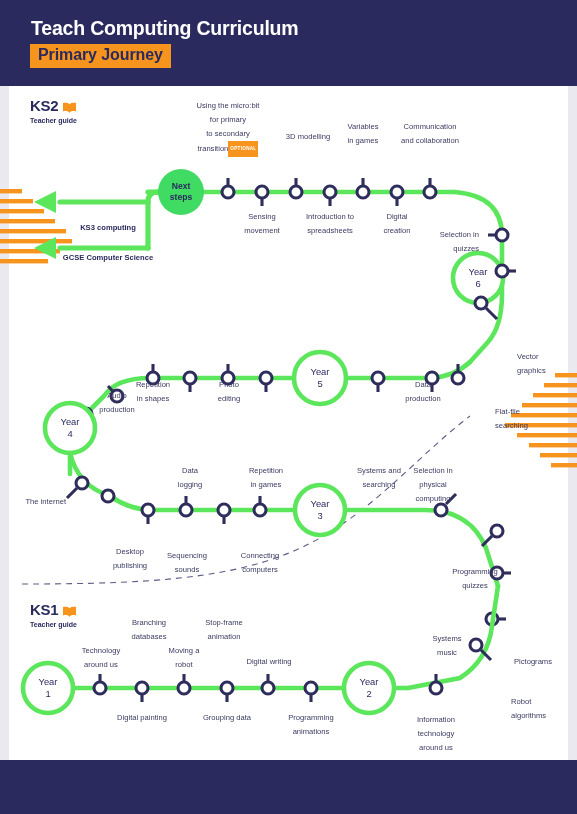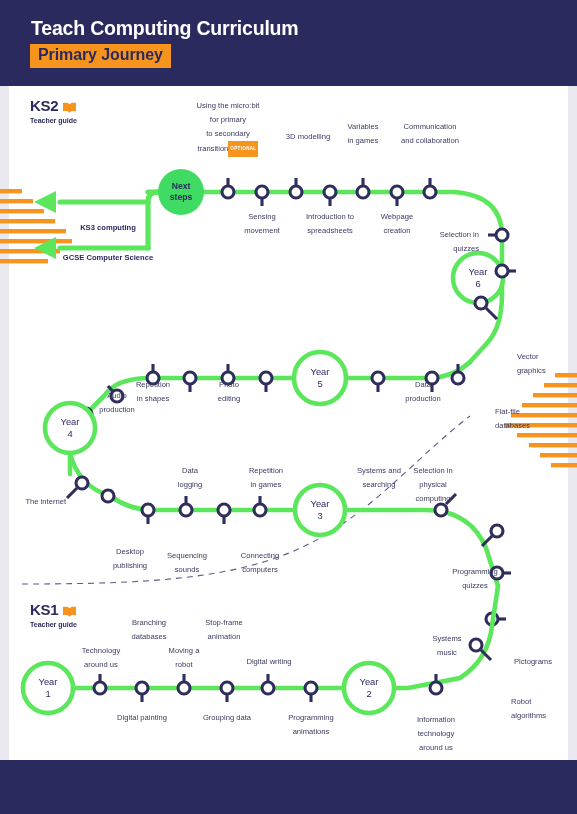--- a/index.html
+++ b/index.html
@@ -343,31 +343,31 @@
 for primary
 to secondary
 transition</span><span class="optional">OPTIONAL</span></div>
     <div class="lbl" style="left:232px;top:124px;width:60px;">Sensing
 movement</div>
     <div class="lbl" style="left:259px;top:44px;width:74px;margin-left:12px;">3D modelling</div>
     <div class="lbl" style="left:290px;top:124px;width:80px;">Introduction to
 spreadsheets</div>
     <div class="lbl" style="left:331px;top:34px;width:64px;">Variables
 in games</div>
-    <div class="lbl" style="left:367px;top:124px;width:60px;">Webpage
+    <div class="lbl" style="left:367px;top:124px;width:60px;">Digital
 creation</div>
     <div class="lbl" style="left:382px;top:34px;width:96px;">Communication
 and collaboration</div>
 
     <div class="lbl left" style="left:409px;top:142px;width:70px;">Selection in
 quizzes</div>
     <div class="lbl right" style="left:517px;top:264px;width:56px;">Vector
 graphics</div>
     <div class="lbl right" style="left:495px;top:319px;width:60px;">Flat-file
-databases</div>
+searching</div>
 
     <div class="lbl" style="left:401px;top:378px;width:64px;">Selection in
 physical
 computing</div>
     <div class="lbl" style="left:392px;top:292px;width:62px;">Data
 production</div>
     <div class="lbl" style="left:343px;top:378px;width:72px;">Systems and
 searching</div>
     <div class="lbl" style="left:234px;top:378px;width:64px;">Repetition
 in games</div>

